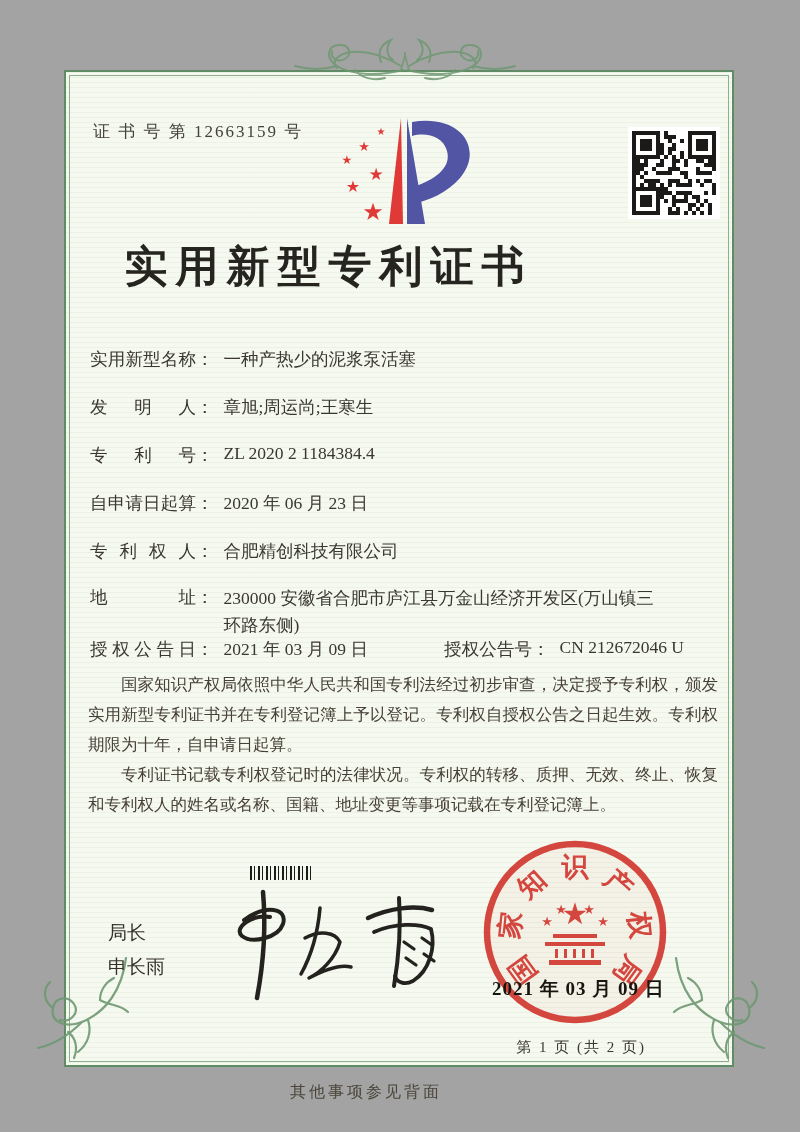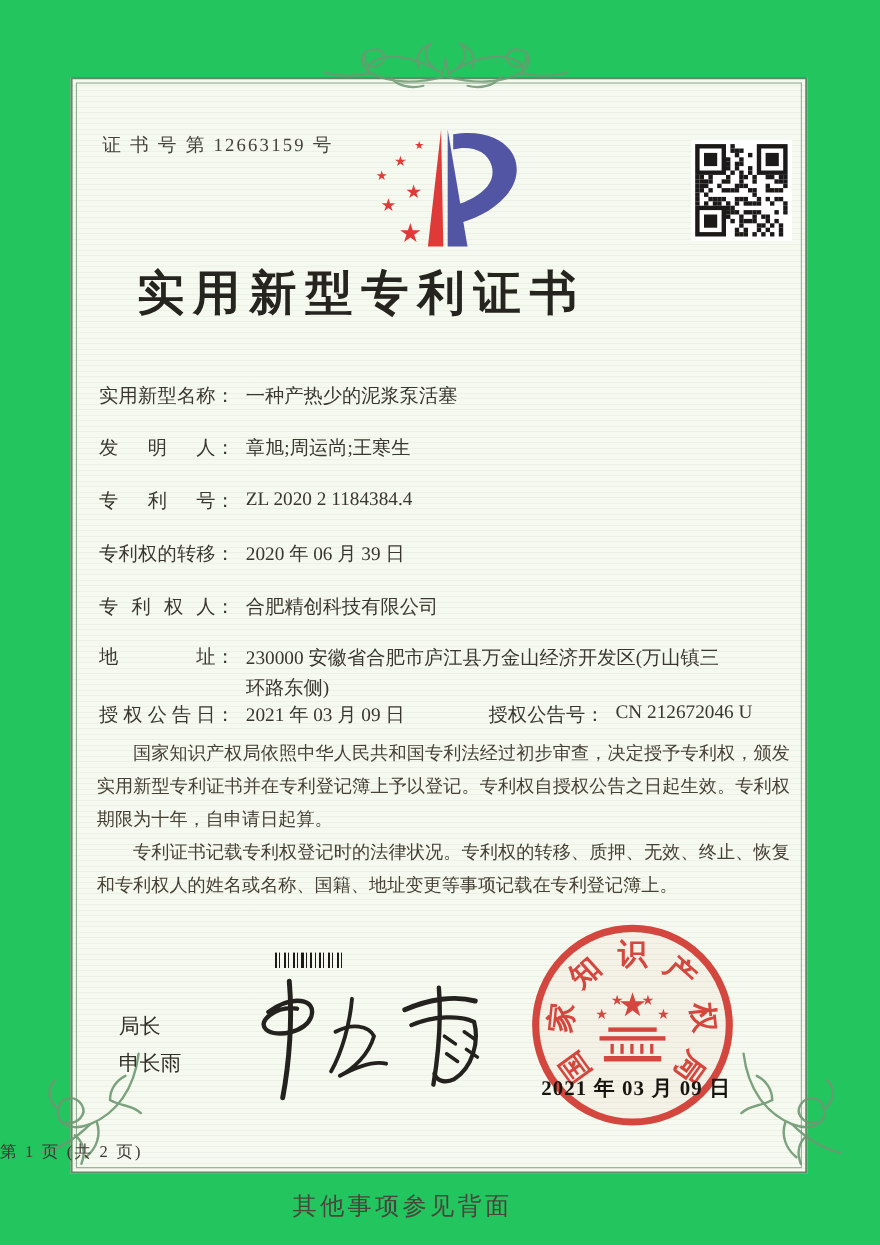--- a/index.html
+++ b/index.html
@@ -8,21 +8,21 @@
     --flourish_green:#6f9873;
     --seal_red:#d23a32;
     --logo_red:#e03a38;
     --logo_blue:#5254a4;
     --paper:#f6f9ef;
     --ink:#3a372f;
   }
   html,body{margin:0;padding:0;background:#ffffff;}
   .page{
     position:relative;width:800px;height:1132px;overflow:hidden;
-    background:#22c55e;
+    background:#a3a3a3;
     font-family:"Liberation Serif","DejaVu Serif",serif;
     color:var(--ink);
   }
   .border-box{
     position:absolute;left:64px;top:70px;width:670px;height:997px;
     border:2px solid var(--border_green);
     background:
       repeating-linear-gradient(180deg, rgba(140,175,130,0.10) 0px, rgba(140,175,130,0.10) 1px, rgba(255,255,255,0) 1px, rgba(255,255,255,0) 5px),
       var(--paper);
     box-sizing:border-box;
@@ -60,22 +60,22 @@
     left:250px;top:866px;width:62px;height:14px;
     background:repeating-linear-gradient(90deg,#1c1b18 0 2px,transparent 2px 4px,#1c1b18 4px 5px,transparent 5px 8px);
   }
   .signature-svg{left:208px;top:886px;}
   .seal-svg{left:475px;top:832px;opacity:0.93;}
   .seal-char{font-size:27px;font-weight:bold;fill:var(--seal_red);}
   .seal-date{
     left:492px;top:976px;width:150px;font-size:19px;font-weight:bold;
     color:#17150f;letter-spacing:1px;white-space:nowrap;
   }
-  .page-footer{left:0;top:1038px;width:646px;text-align:left;font-size:15px;color:#3c3932;letter-spacing:2px;}
-  .back-note{left:0;top:1082px;width:732px;text-align:center;font-size:22px;color:#4a453c;letter-spacing:3px;}
+  .page-footer{left:0;top:1038px;width:646px;text-align:right;font-size:15px;color:#3c3932;letter-spacing:2px;}
+  .back-note{left:0;top:1082px;width:732px;text-align:center;font-size:16px;color:#4a453c;letter-spacing:3px;}
   .flourish{pointer-events:none;}
   svg text{font-family:"Liberation Serif","DejaVu Serif",serif;}
 </style>
 </head>
 <body>
 
 <div class="page">
 
   <div class="border-box"></div>
 
@@ -291,21 +291,21 @@
 
   <div class="abs field-row" style="top:395px;">
     <span class="field-label">发明人</span><span class="field-colon">：</span><span class="field-value">章旭;周运尚;王寒生</span>
   </div>
 
   <div class="abs field-row" style="top:443px;">
     <span class="field-label">专利号</span><span class="field-colon">：</span><span class="field-value">ZL 2020 2 1184384.4</span>
   </div>
 
   <div class="abs field-row" style="top:491px;">
-    <span class="field-label">专利权的转移</span><span class="field-colon">：</span><span class="field-value">2020 年 06 月 39 日</span>
+    <span class="field-label">自申请日起算</span><span class="field-colon">：</span><span class="field-value">2020 年 06 月 23 日</span>
   </div>
 
   <div class="abs field-row" style="top:539px;">
     <span class="field-label">专利权人</span><span class="field-colon">：</span><span class="field-value">合肥精创科技有限公司</span>
   </div>
 
   <div class="abs field-row" style="top:585px;">
     <span class="field-label">地址</span><span class="field-colon">：</span><span class="field-value" style="max-width:500px;"><span class="addr-line">230000 安徽省合肥市庐江县万金山经济开发区(万山镇三</span><span class="addr-line">环路东侧)</span></span>
   </div>
 

